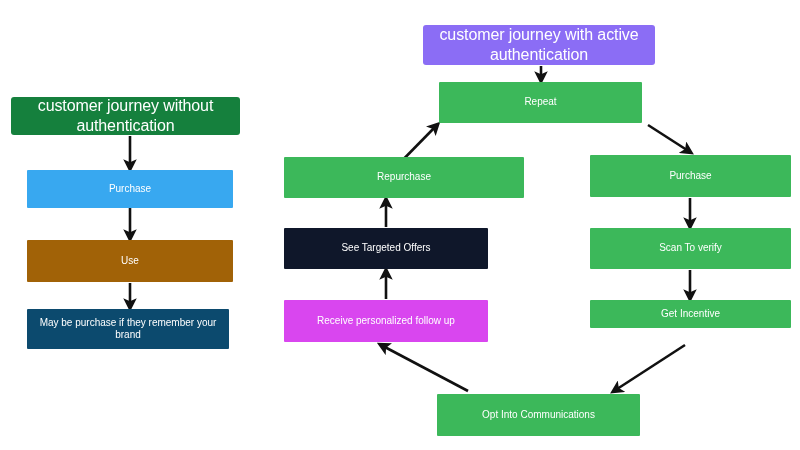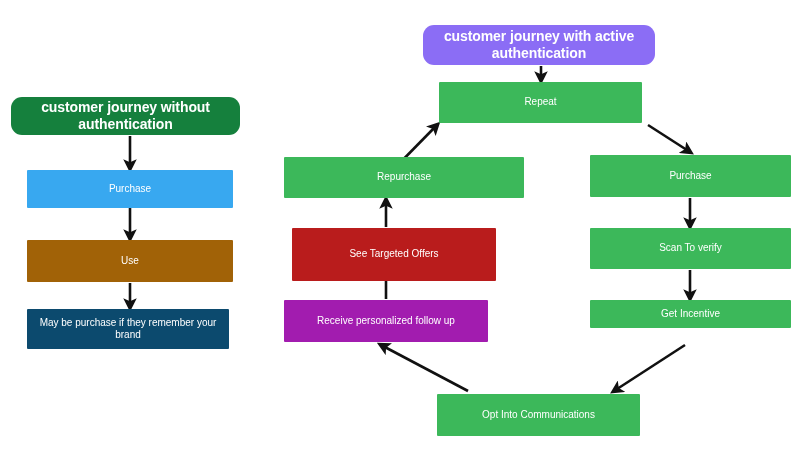--- a/index.html
+++ b/index.html
@@ -35,23 +35,23 @@
     z-index: 2;
   }
   .node .lbl {
     display: block;
     width: 100%;
     padding: 0 4px;
     box-sizing: border-box;
     white-space: pre-line;
   }
   .node.pill {
-    border-radius: 11px;
-    font-weight: bold;
-    font-size: 14px;
+    border-radius: 3px;
+    font-weight: normal;
+    font-size: 16px;
     letter-spacing: -0.1px;
   }
   .node.rect {
     border-radius: 1px;
     font-weight: normal;
     font-size: 10px;
   }
   .node.clip .lbl {
     white-space: normal;
     overflow: hidden;
@@ -102,27 +102,27 @@
       </div>
       <div class="node rect" style="left: 439px; top: 82px; width: 203px; height: 41px; background: rgb(60, 184, 90);">
         <span class="lbl">Repeat</span>
       </div>
       <div class="node rect" style="left: 284px; top: 157px; width: 240px; height: 41px; background: rgb(60, 184, 90);">
         <span class="lbl">Repurchase</span>
       </div>
       <div class="node rect" style="left: 590px; top: 155px; width: 201px; height: 42px; background: rgb(60, 184, 90);">
         <span class="lbl">Purchase</span>
       </div>
-      <div class="node rect" style="left: 284px; top: 228px; width: 204px; height: 53px; background: #b91c1c; margin-left: 8px;">
+      <div class="node rect" style="left: 284px; top: 228px; width: 204px; height: 41px; background: #0f172a;">
         <span class="lbl">See Targeted Offers</span>
       </div>
       <div class="node rect" style="left: 590px; top: 228px; width: 201px; height: 41px; background: rgb(60, 184, 90);">
         <span class="lbl">Scan To verify</span>
       </div>
-      <div class="node rect" style="left: 284px; top: 300px; width: 204px; height: 42px; background: #a21caf;">
+      <div class="node rect" style="left: 284px; top: 300px; width: 204px; height: 42px; background: #d946ef;">
         <span class="lbl">Receive personalized follow up</span>
       </div>
       <div class="node rect" style="left: 590px; top: 300px; width: 201px; height: 28px; background: rgb(60, 184, 90);">
         <span class="lbl">Get Incentive</span>
       </div>
       <div class="node rect" style="left: 437px; top: 394px; width: 203px; height: 42px; background: rgb(60, 184, 90);">
         <span class="lbl">Opt Into Communications</span>
       </div>
     </div>
 

